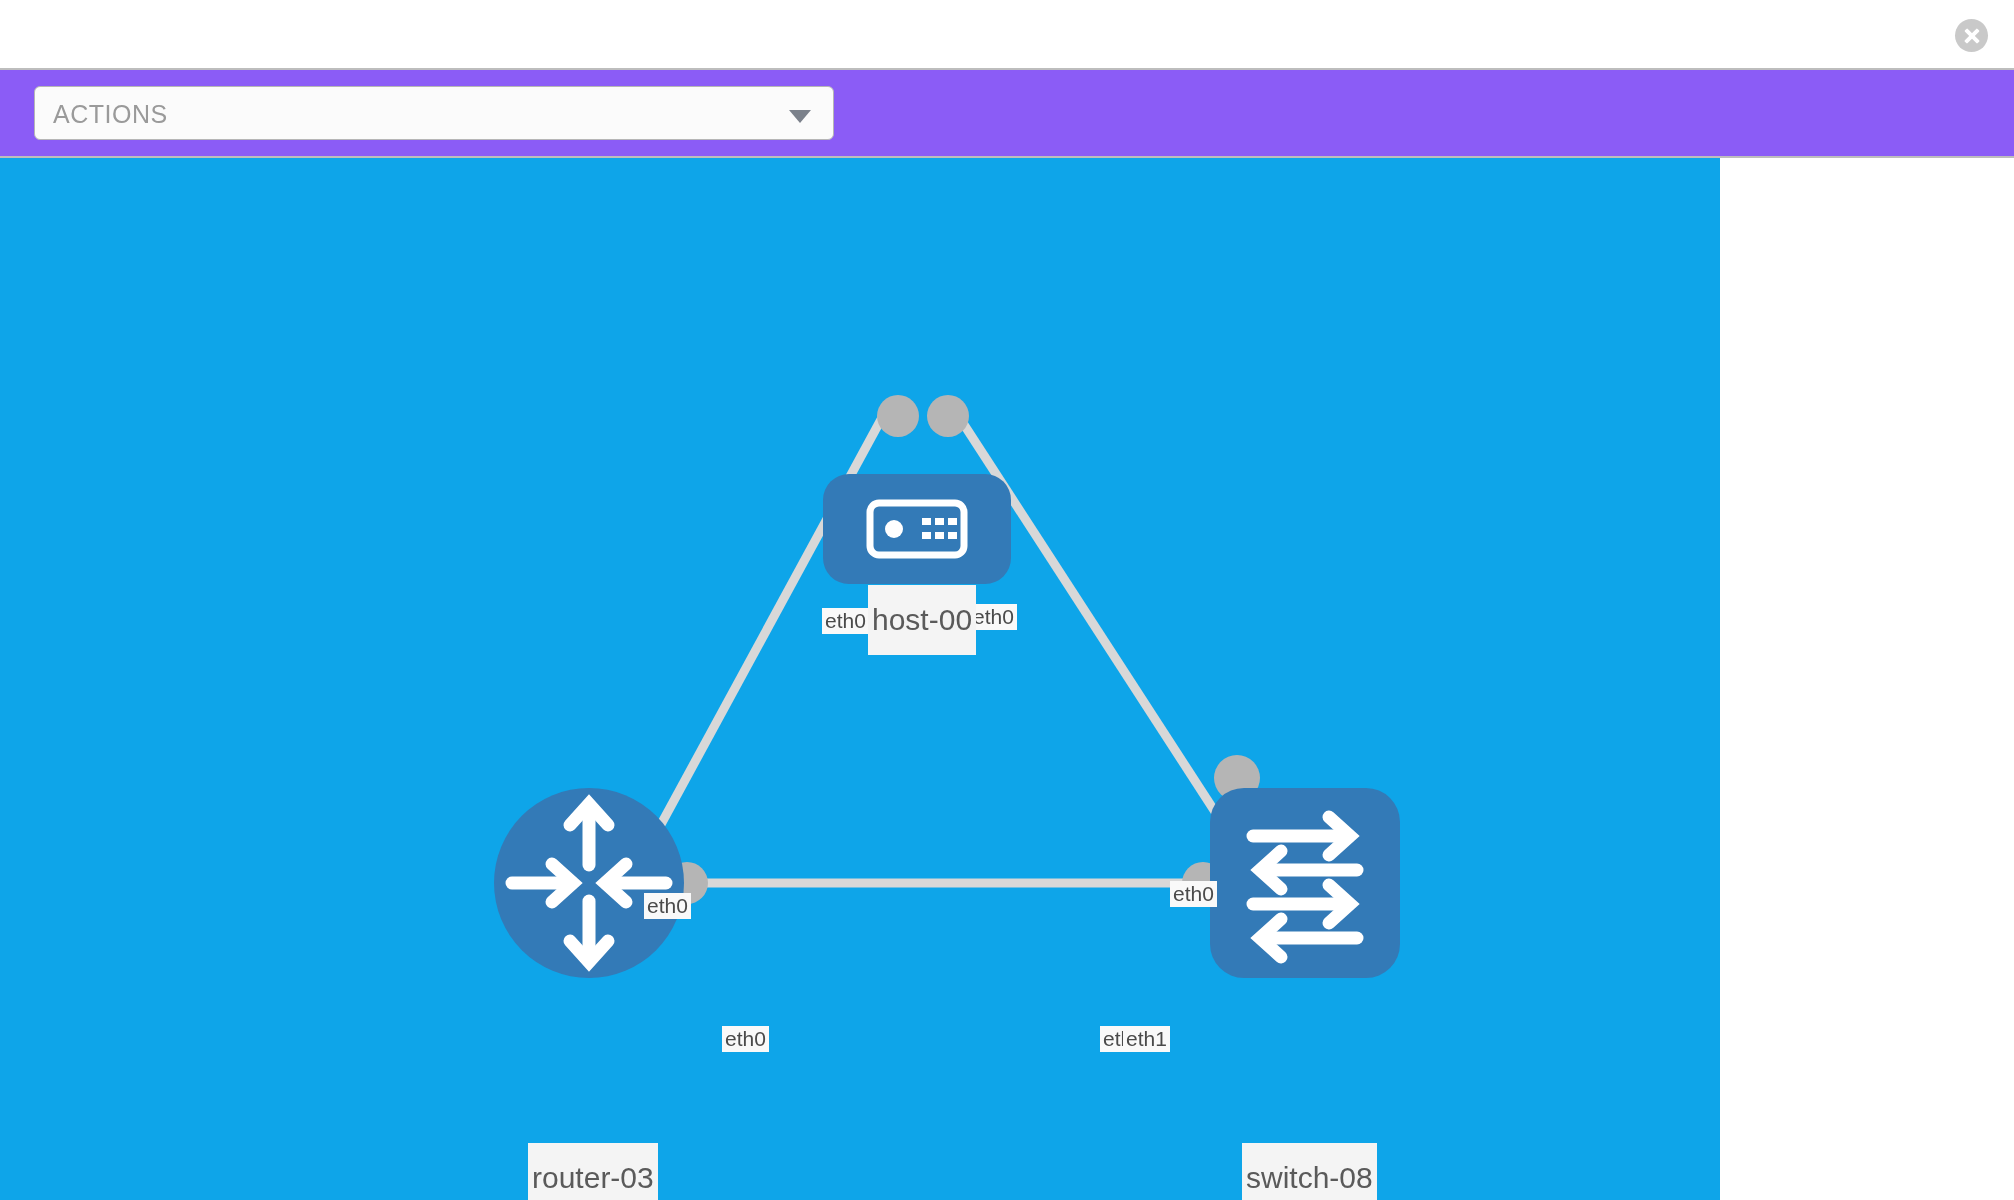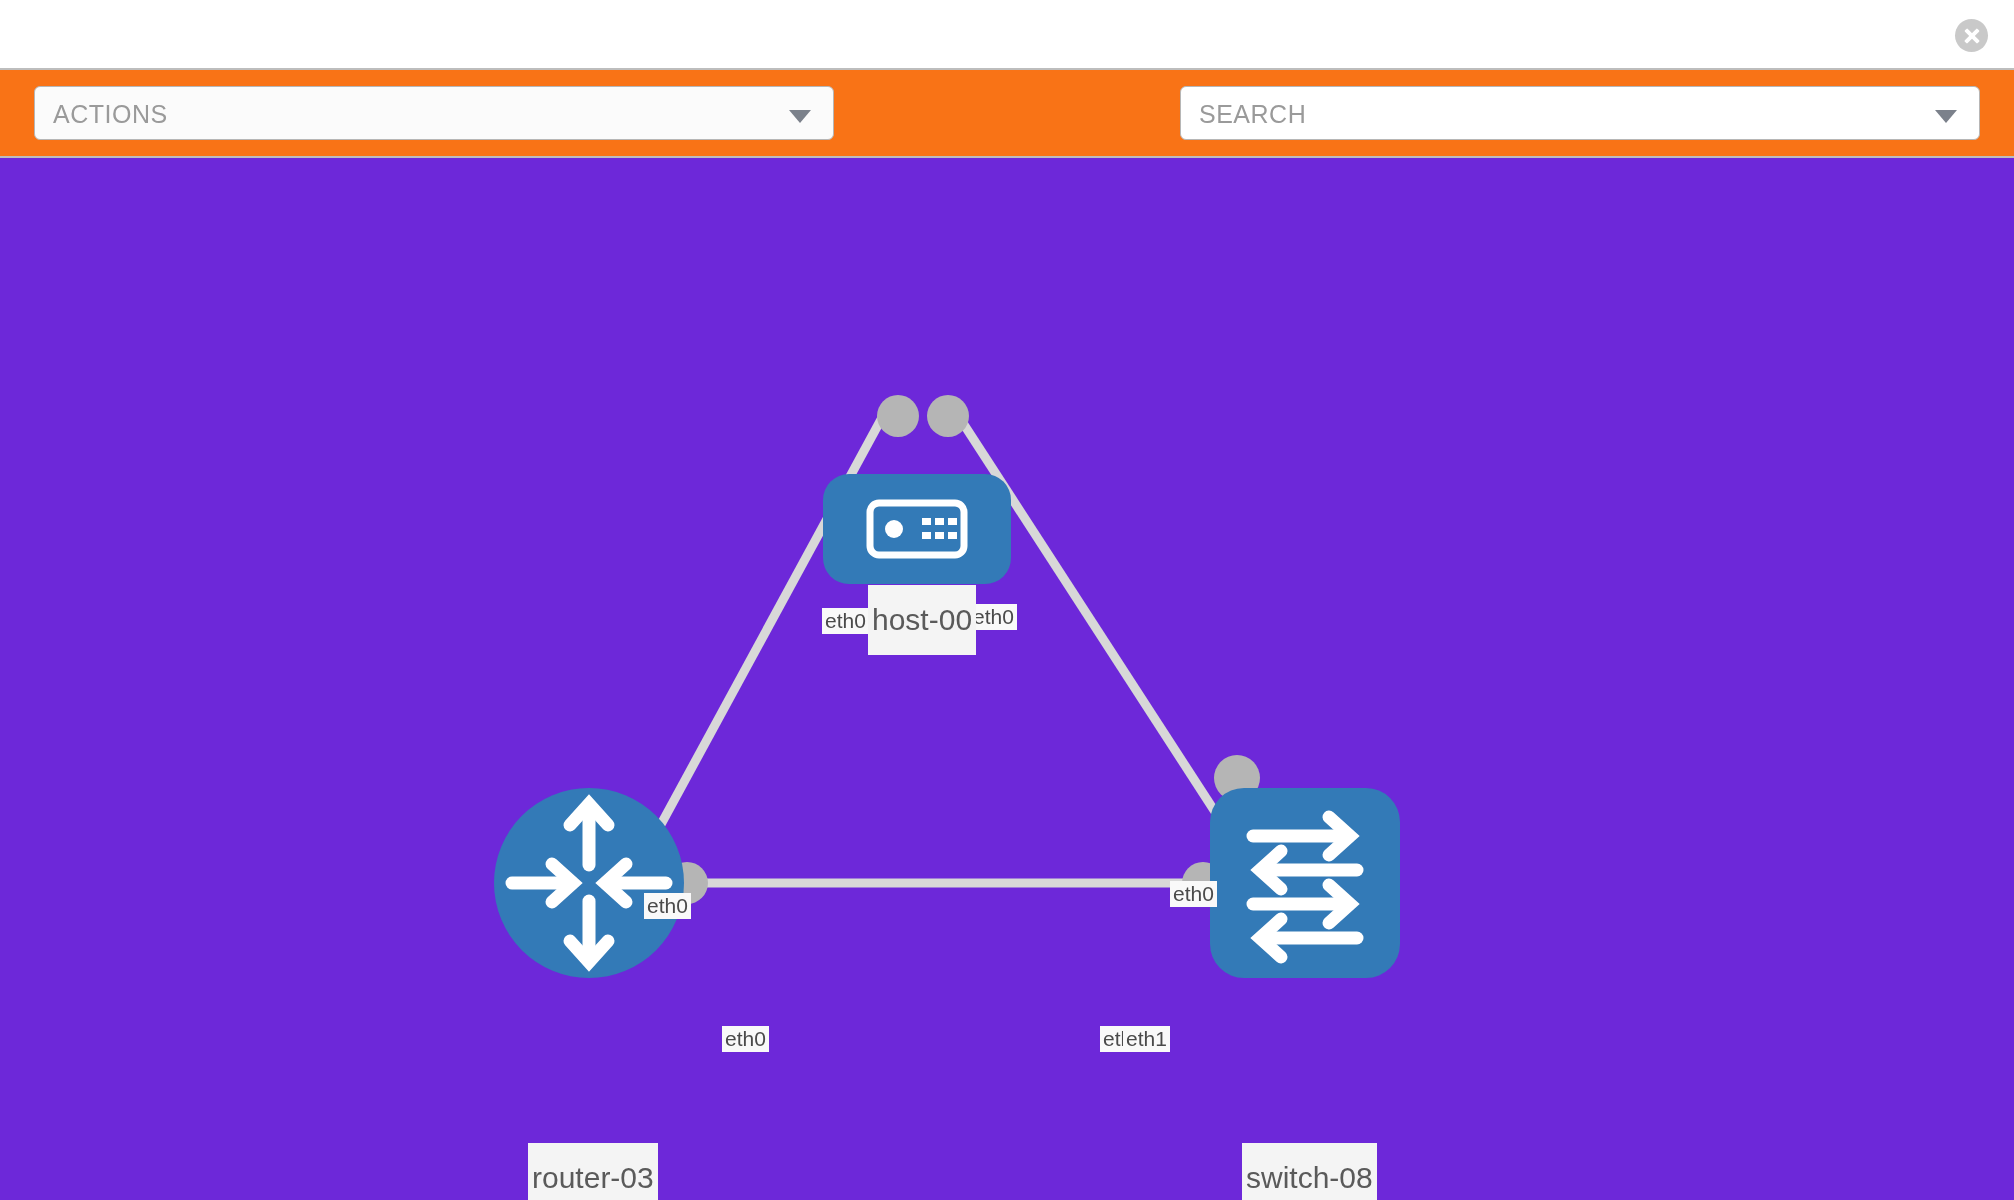--- a/index.html
+++ b/index.html
@@ -55,21 +55,21 @@
   }
   #close-button .x1 { transform: rotate(45deg); }
   #close-button .x2 { transform: rotate(-45deg); }
 
   
   #toolbar {
     position: absolute;
     left: 0; top: 68px;
     width: 2014px;
     height: 90px;
-    background: #f97316;
+    background: #8b5cf6;
     border-top: 2px solid #bdbdbd;
     border-bottom: 2px solid #bdbdbd;
     box-sizing: border-box;
   }
   .field-box {
     position: absolute;
     background: #fbfbfb;
     border: 1px solid #b6b6b6;
     border-radius: 6px;
     box-sizing: border-box;
@@ -128,23 +128,23 @@
     top: 13px;
     font-size: 25px;
     color: #9a9a9a;
     letter-spacing: 0.5px;
   }
 
   
   #canvas {
     position: absolute;
     left: 0; top: 158px;
-    width: 2014px;
+    width: 1720px;
     height: 1042px;
-    background: #6d28d9;
+    background: #0ea5e9;
     overflow: hidden;
   }
   #topology-svg {
     position: absolute;
     left: 0; top: 0;
     width: 2014px;
     height: 1042px;
   }
 
   
@@ -190,24 +190,20 @@
 
   <div id="key-icon">
     <svg viewBox="0 0 44 44" width="44" height="44" aria-hidden="true">
       <circle cx="15" cy="17" r="9.6" fill="none" stroke="#7b818b" stroke-width="4.4"></circle>
       <path d="M21.5 23.5 L36 34.5" stroke="#7b818b" stroke-width="4.4" stroke-linecap="round"></path>
       <path d="M31 30.7 L35.5 27.3" stroke="#7b818b" stroke-width="4.2" stroke-linecap="round"></path>
       <path d="M35 34.2 L38.6 31.5" stroke="#7b818b" stroke-width="4.2" stroke-linecap="round"></path>
     </svg>
   </div>
 
-  <div id="search-box" class="field-box">
-    <span id="search-label">SEARCH</span>
-    <span class="caret"></span>
-  </div>
 </div>
 
 <div id="canvas">
 
   <svg id="topology-svg" viewBox="0 0 2014 1042">
 
     <g>
       <line x1="890" y1="245" x2="640" y2="705" stroke="#d8d8d8" stroke-width="9"></line>
       <line x1="950" y1="245" x2="1245" y2="700" stroke="#d8d8d8" stroke-width="9"></line>
       <line x1="680" y1="725" x2="1215" y2="725" stroke="#d8d8d8" stroke-width="9"></line>

